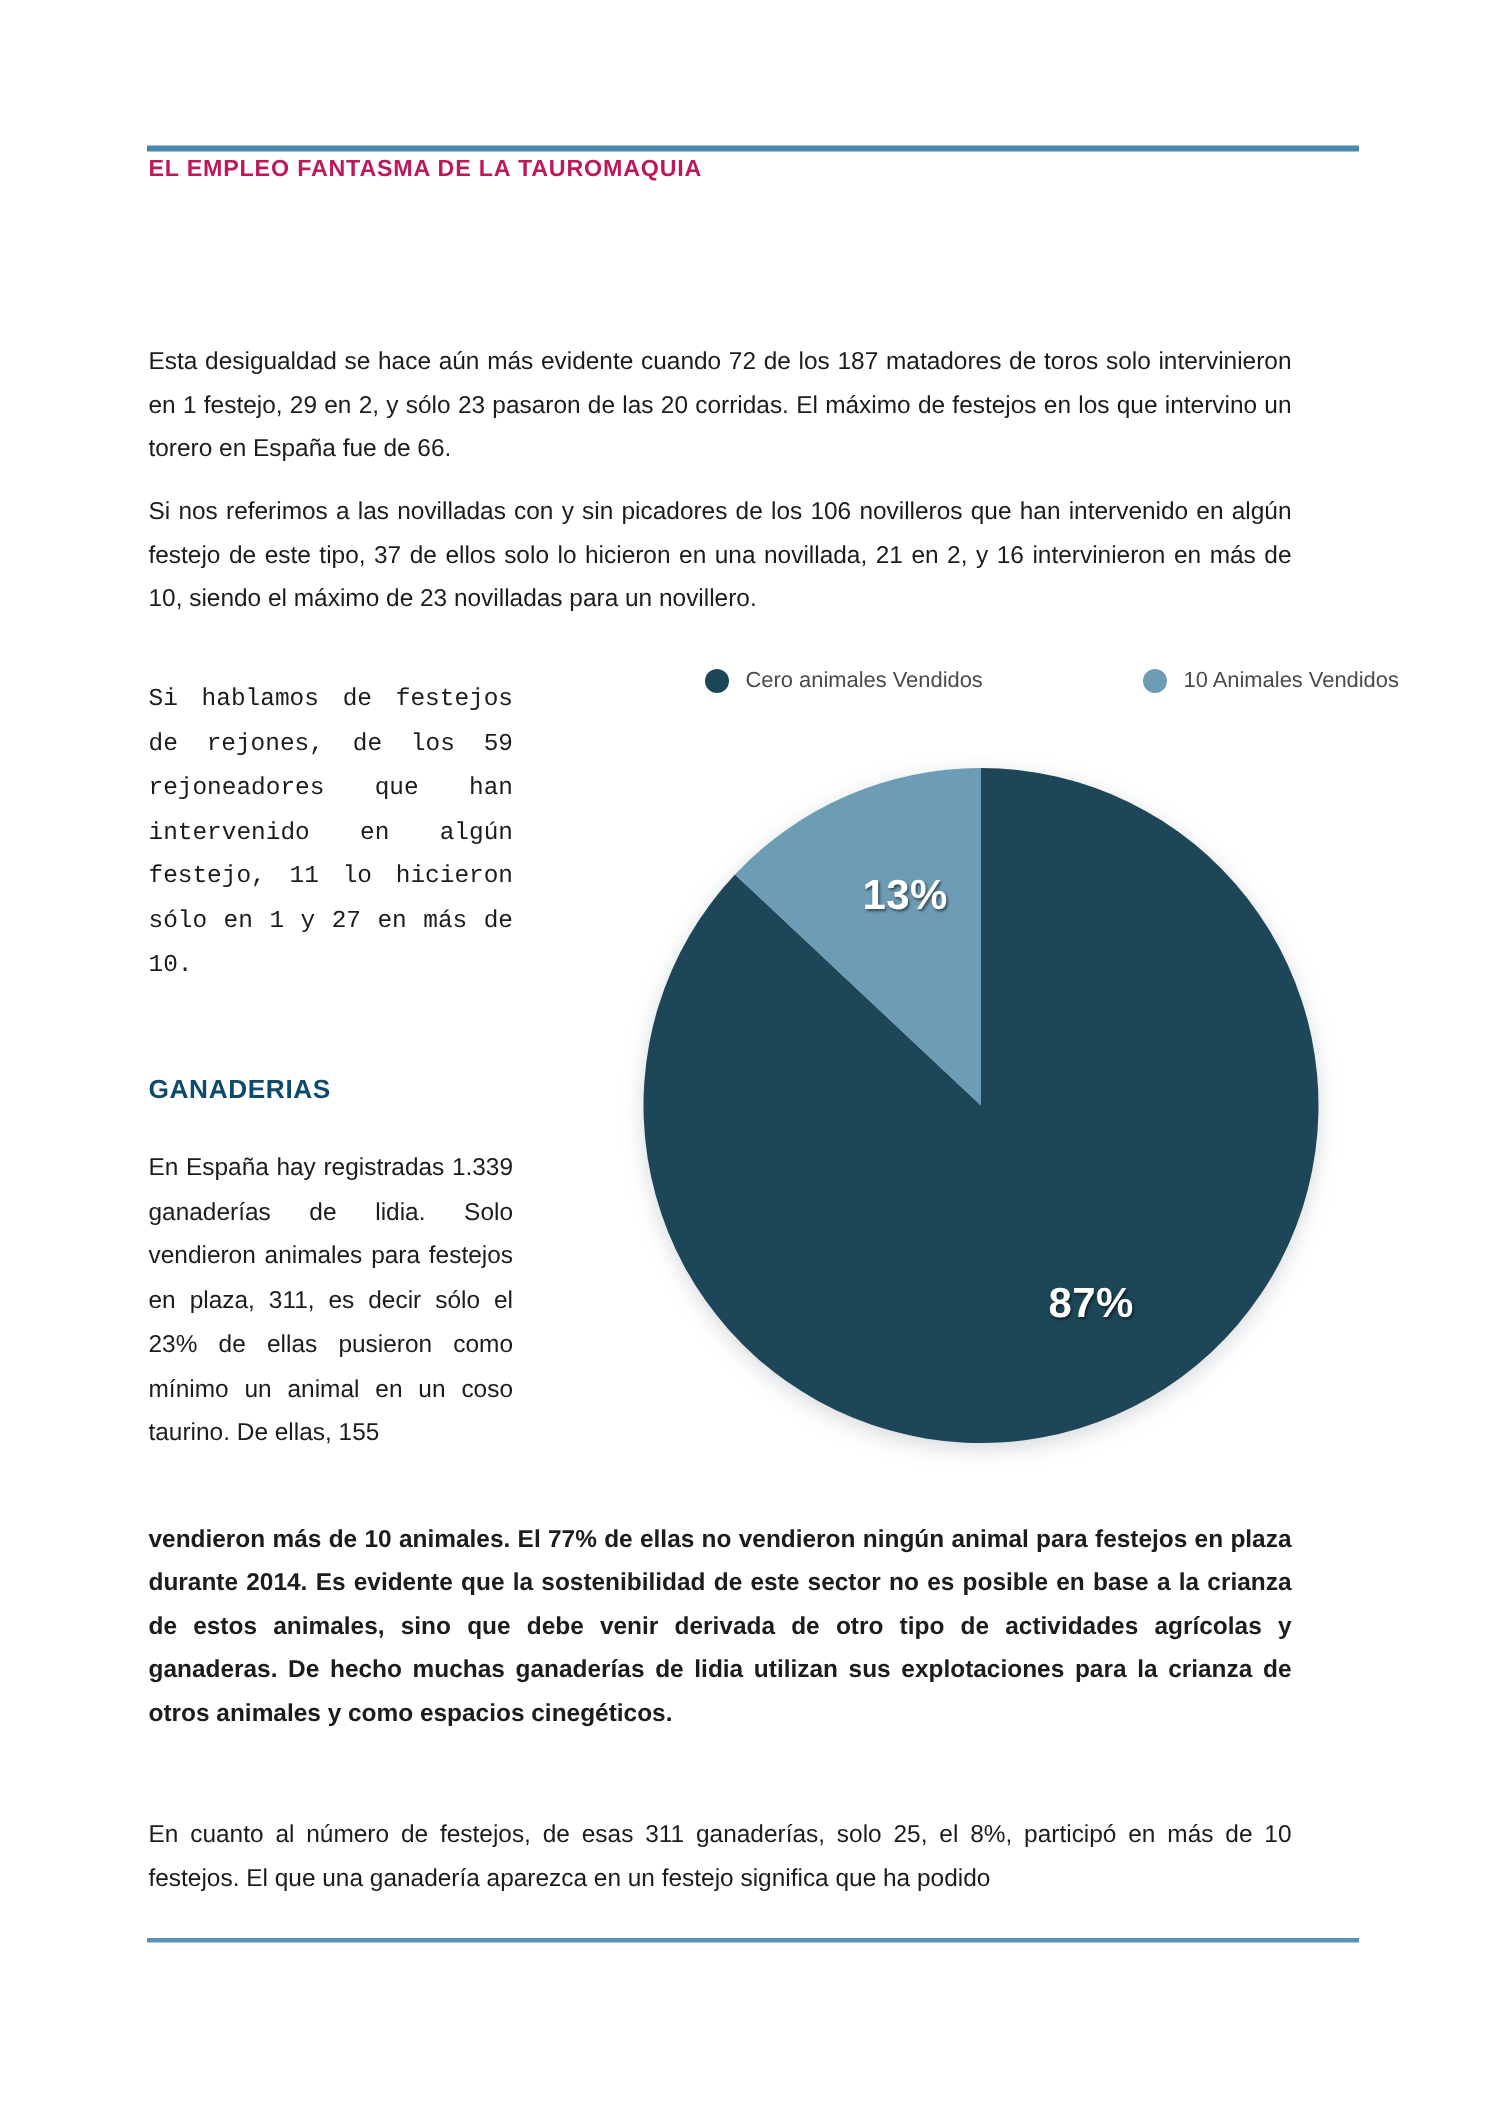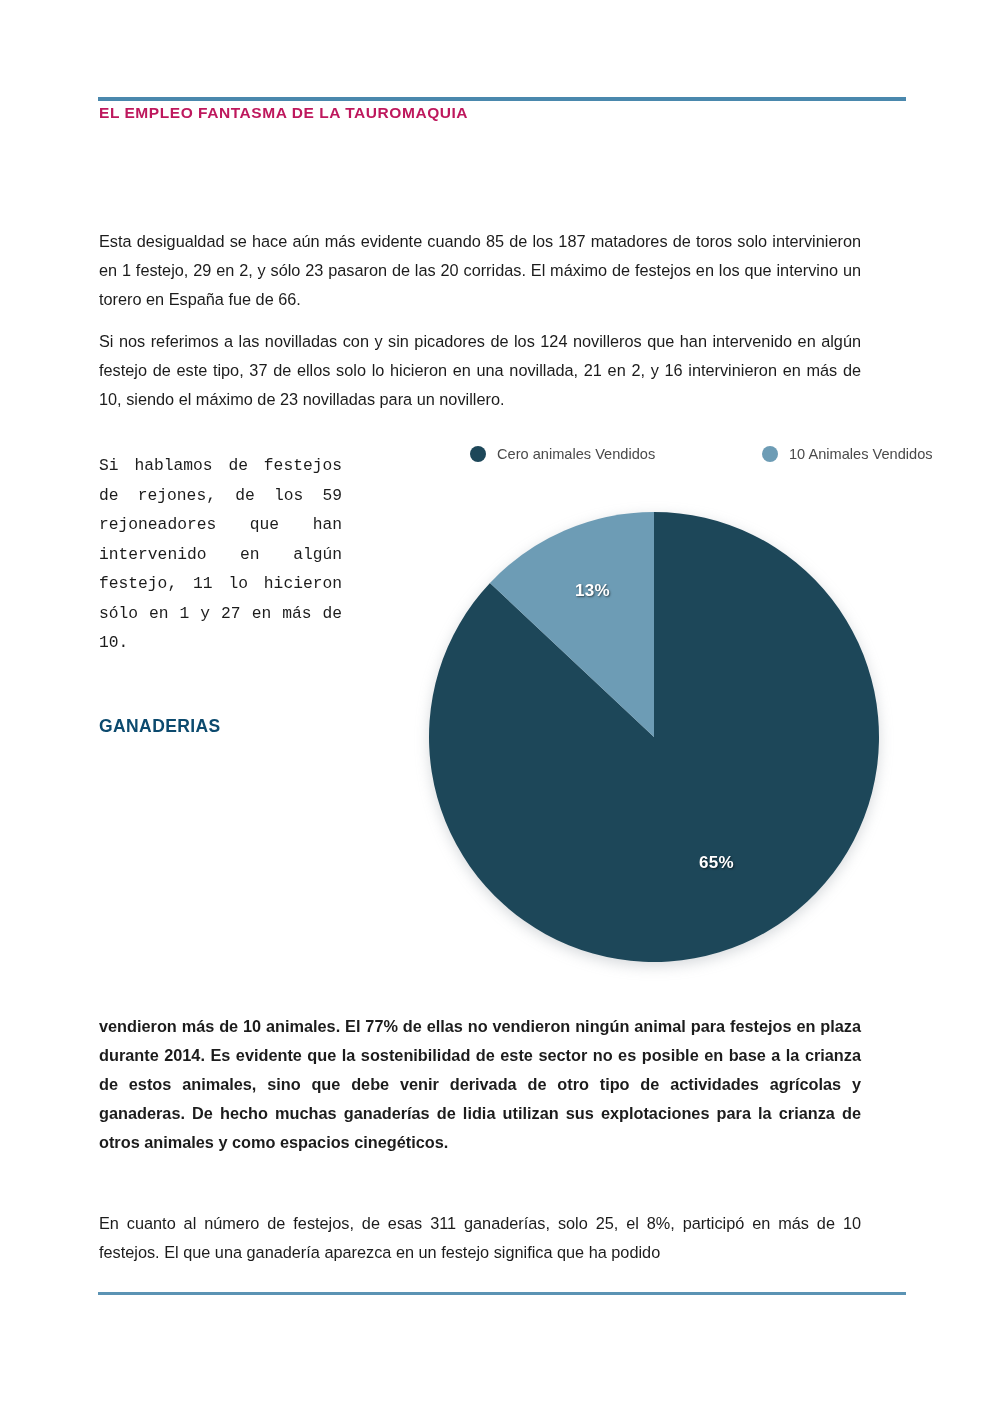--- a/index.html
+++ b/index.html
@@ -145,42 +145,43 @@
     background: rgba(120,130,140,0.30);
     filter: blur(7px);
   }
   .pie-svg {
     position: absolute;
     left: 0;
     top: 0;
   }
   .pie-label {
     position: absolute;
-    font-size: 17px;
+    font-size: 28px;
     font-weight: bold;
     color: #ffffff;
     text-shadow: 1px 1px 2px rgba(0,0,0,0.55);
     letter-spacing: 0.3px;
   }
   #pie-label-light { left: 150px; top: 73px; }
   #pie-label-dark  { left: 274px; top: 345px; }
 </style>
 </head>
 <body>
 
 <div class="page">
 
   <div class="header-rule"></div>
   <div class="header-title">EL EMPLEO FANTASMA DE LA TAUROMAQUIA</div>
 
-  <p class="para" id="para-1">Esta desigualdad se hace aún más evidente cuando 85 de los 187 matadores de toros solo intervinieron en 1 festejo, 29 en 2, y sólo 23 pasaron de las 20 corridas. El máximo de festejos en los que intervino un torero en España fue de 66.</p>
-  <p class="para" id="para-2">Si nos referimos a las novilladas con y sin picadores de los 124 novilleros que han intervenido en algún festejo de este tipo, 37 de ellos solo lo hicieron en una novillada, 21 en 2, y 16 intervinieron en más de 10, siendo el máximo de 23 novilladas para un novillero.</p>
+  <p class="para" id="para-1">Esta desigualdad se hace aún más evidente cuando 72 de los 187 matadores de toros solo intervinieron en 1 festejo, 29 en 2, y sólo 23 pasaron de las 20 corridas. El máximo de festejos en los que intervino un torero en España fue de 66.</p>
+  <p class="para" id="para-2">Si nos referimos a las novilladas con y sin picadores de los 106 novilleros que han intervenido en algún festejo de este tipo, 37 de ellos solo lo hicieron en una novillada, 21 en 2, y 16 intervinieron en más de 10, siendo el máximo de 23 novilladas para un novillero.</p>
 
   <p class="col-left" id="para-rejones">Si hablamos de festejos de rejones, de los 59 rejoneadores que han intervenido en algún festejo, 11 lo hicieron sólo en 1 y 27 en más de 10.</p>
   <div class="section-heading">GANADERIAS</div>
+  <p class="col-left" id="para-ganaderias">En España hay registradas 1.339 ganaderías de lidia. Solo vendieron animales para festejos en plaza, 311, es decir sólo el 23% de ellas pusieron como mínimo un animal en un coso taurino. De ellas, 155</p>
 
   <div class="chart">
 
     <div class="legend">
       <div class="legend-item first">
         <span class="legend-dot dark"></span>
         <span>Cero animales Vendidos</span>
       </div>
       <div class="legend-item second">
         <span class="legend-dot light"></span>
@@ -190,21 +191,21 @@
 
     <div class="pie-wrap">
       <div class="pie-shadow"></div>
       <svg class="pie-svg" width="458" height="458" viewBox="0 0 458 458">
 
         <path id="slice-dark" fill="#1d4759" d="M 229 229 L 229.00 4.00 A 225 225 0 1 1 64.98 74.98 Z"></path>
 
         <path id="slice-light" fill="#6d9cb5" d="M 229 229 L 64.98 74.98 A 225 225 0 0 1 229.00 4.00 Z"></path>
       </svg>
       <div class="pie-label" id="pie-label-light">13%</div>
-      <div class="pie-label" id="pie-label-dark">65%</div>
+      <div class="pie-label" id="pie-label-dark">87%</div>
     </div>
 
   </div>
 
   <p class="para" id="para-3">vendieron más de 10 animales. El 77% de ellas no vendieron ningún animal para festejos en plaza durante 2014. Es evidente que la sostenibilidad de este sector no es posible en base a la crianza de estos animales, sino que debe venir derivada de otro tipo de actividades agrícolas y ganaderas. De hecho muchas ganaderías de lidia utilizan sus explotaciones para la crianza de otros animales y como espacios cinegéticos.</p>
   <p class="para" id="para-4">En cuanto al número de festejos, de esas 311 ganaderías, solo 25, el 8%, participó en más de 10 festejos. El que una ganadería aparezca en un festejo significa que ha podido</p>
 
   <div class="footer-rule"></div>
 
 </div>

